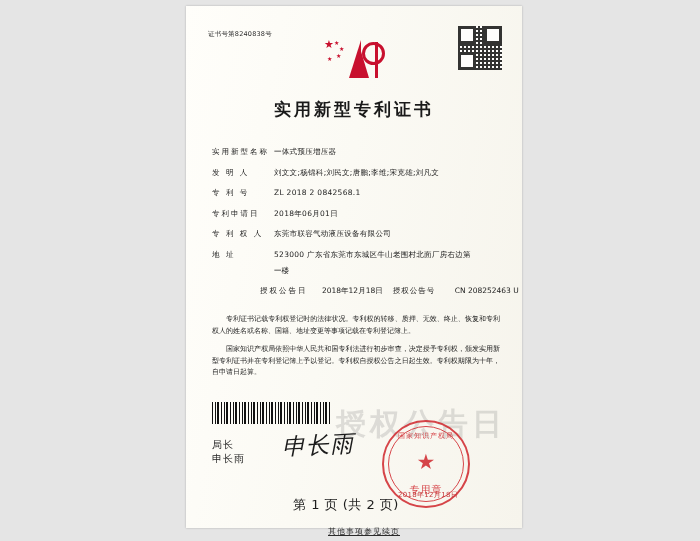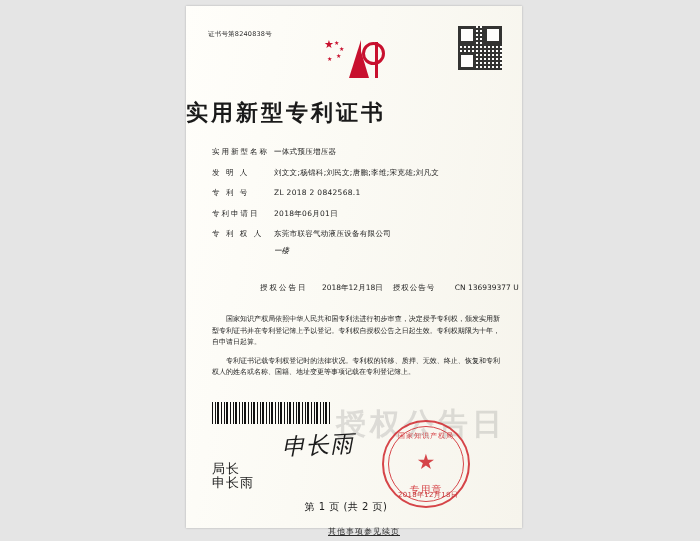--- a/index.html
+++ b/index.html
@@ -139,22 +139,23 @@
     width: 3px;
     height: 36px;
     background: #c8102e;
   }
   
   .title {
     position: absolute;
     left: 0;
     right: 0;
     top: 92px;
+    text-align: center;
     font-family: "DejaVu Sans", sans-serif;
-    font-size: 22px;
+    font-size: 17px;
     font-weight: bold;
     letter-spacing: 3px;
     color: #1a1a1a;
   }
   
   .fields {
     position: absolute;
     left: 26px;
     right: 20px;
     top: 140px;
@@ -184,24 +185,23 @@
     flex: 0 0 62px;
     letter-spacing: 1px;
     white-space: nowrap;
     margin-left: 10px;
   }
   .row.twocol .val2 {
     flex: 0 0 auto;
   }
   .addr-second {
     margin-top: -4px;
-    margin-bottom: 26px;
+    margin-bottom: 9px;
     display: flex;
     line-height: 11px;
-    font-style: italic;
   }
   .addr-second .lab { flex: 0 0 62px; letter-spacing: 2px; }
   
   .paras {
     position: absolute;
     left: 26px;
     right: 22px;
     top: 308px;
     font-size: 7px;
     line-height: 11.5px;
@@ -223,25 +223,24 @@
       repeating-linear-gradient(90deg,
         #111 0px, #111 1px, transparent 1px, transparent 3px,
         #111 3px, #111 4px, transparent 4px, transparent 5px,
         #111 5px, #111 7px, transparent 7px, transparent 9px);
   }
   
   .footer {
     position: absolute;
     left: 26px;
     top: 432px;
-    font-size: 13px;
+    font-size: 10px;
     color: #1d1d1d;
     letter-spacing: 1px;
     line-height: 14px;
-    margin-top: 24px;
   }
   .signature {
     position: absolute;
     left: 96px;
     top: 424px;
     font-family: "DejaVu Serif", serif;
     font-size: 23px;
     font-style: italic;
     color: #1b1b1b;
     letter-spacing: 1px;
@@ -306,21 +305,21 @@
     color: rgba(120,120,120,0.22);
     font-weight: bold;
     white-space: nowrap;
   }
   .pagenum {
     position: absolute;
     left: 0;
     right: 16px;
     bottom: 14px;
     text-align: center;
-    font-size: 10px;
+    font-size: 13px;
     color: #1d1d1d;
     letter-spacing: 0.5px;
   }
   .caption {
     position: absolute;
     left: 0;
     right: 0;
     bottom: 4px;
     text-align: center;
     font-size: 8px;
@@ -376,35 +375,39 @@
           <div class="val">ZL 2018 2 0842568.1</div>
         </div>
         <div class="row">
           <div class="lab">专利申请日</div>
           <div class="val">2018年06月01日</div>
         </div>
         <div class="row">
           <div class="lab">专 利 权 人</div>
           <div class="val">东莞市联容气动液压设备有限公司</div>
         </div>
+        <div class="row">
+          <div class="lab">地 址</div>
+          <div class="val">523000 广东省东莞市东城区牛山老围村北面厂房右边第</div>
+        </div>
         <div class="addr-second">
           <div class="lab"></div>
           <div class="val">一楼</div>
         </div>
         <div class="row twocol">
           <div class="lab">授权公告日</div>
           <div class="val2">2018年12月18日</div>
           <div class="lab2">授权公告号</div>
-          <div class="val2">CN 136939377 U</div>
+          <div class="val2">CN 208252463 U</div>
         </div>
       </div>
 
       <div class="paras">
+        <p>专利证书记载专利权登记时的法律状况。专利权的转移、质押、无效、终止、恢复和专利权人的姓名或名称、国籍、地址变更等事项记载在专利登记簿上。</p>
         <p>国家知识产权局依照中华人民共和国专利法进行初步审查，决定授予专利权，颁发实用新型专利证书并在专利登记簿上予以登记。专利权自授权公告之日起生效。专利权期限为十年，自申请日起算。</p>
-        <p>专利证书记载专利权登记时的法律状况。专利权的转移、质押、无效、终止、恢复和专利权人的姓名或名称、国籍、地址变更等事项记载在专利登记簿上。</p>
       </div>
 
       <div class="barcode"></div>
 
       <div class="watermark">授权公告日</div>
 
       <div class="footer">
         <div>局长</div>
         <div>申长雨</div>
       </div>

